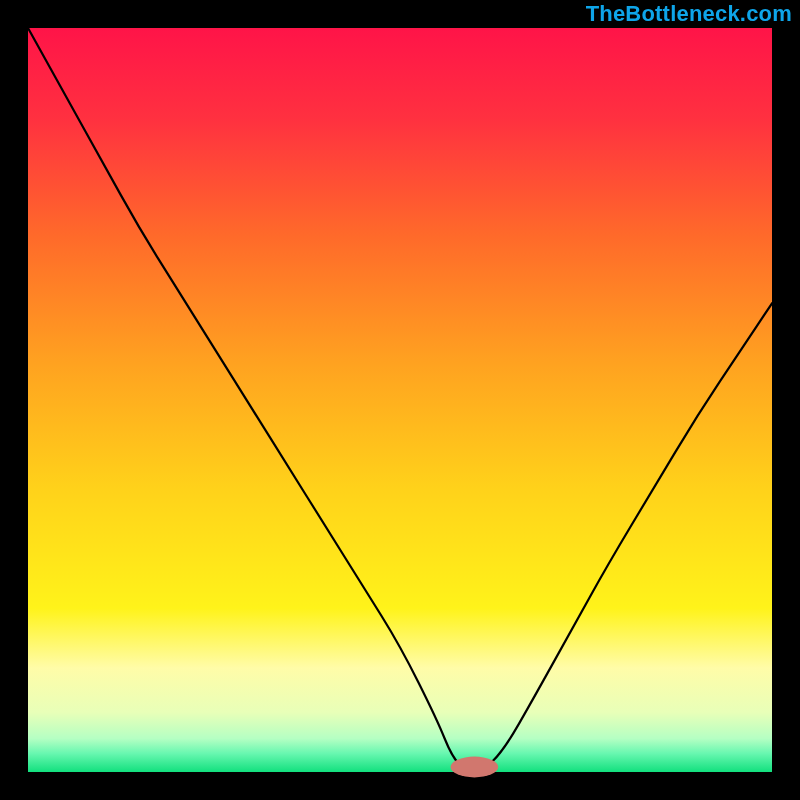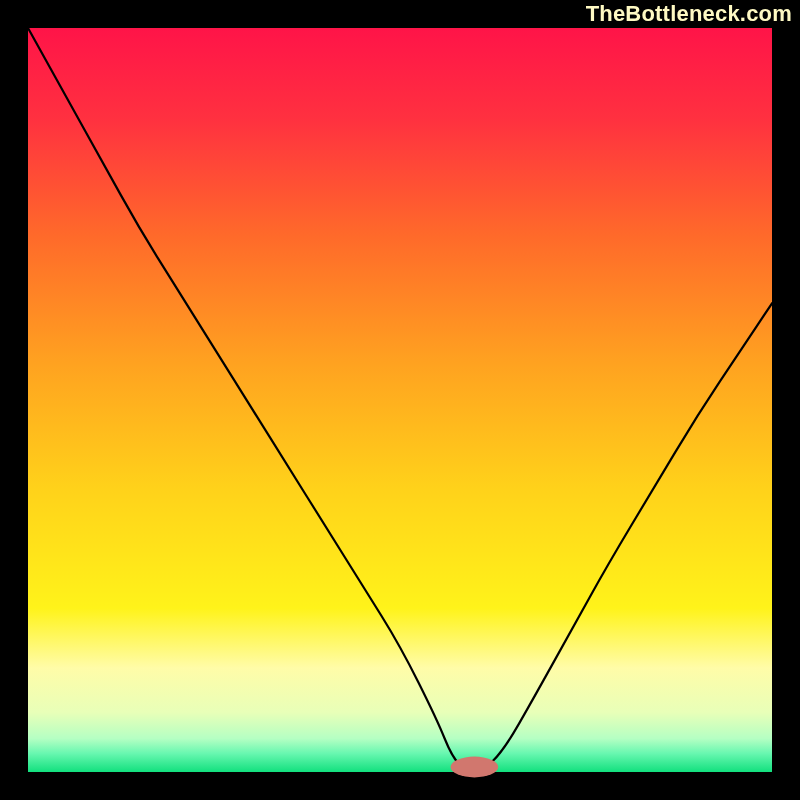--- a/index.html
+++ b/index.html
@@ -16,21 +16,21 @@
     width: 800px;
     height: 800px;
     background: #000;
   }
   .watermark {
     position: absolute;
     top: 1px;
     right: 8px;
     font-size: 22px;
     font-weight: 600;
-    color: #fef9c3;
+    color: #0ea5e9;
     letter-spacing: 0.2px;
     z-index: 10;
   }
   svg {
     position: absolute;
     top: 0;
     left: 0;
   }
 </style>
 </head>

